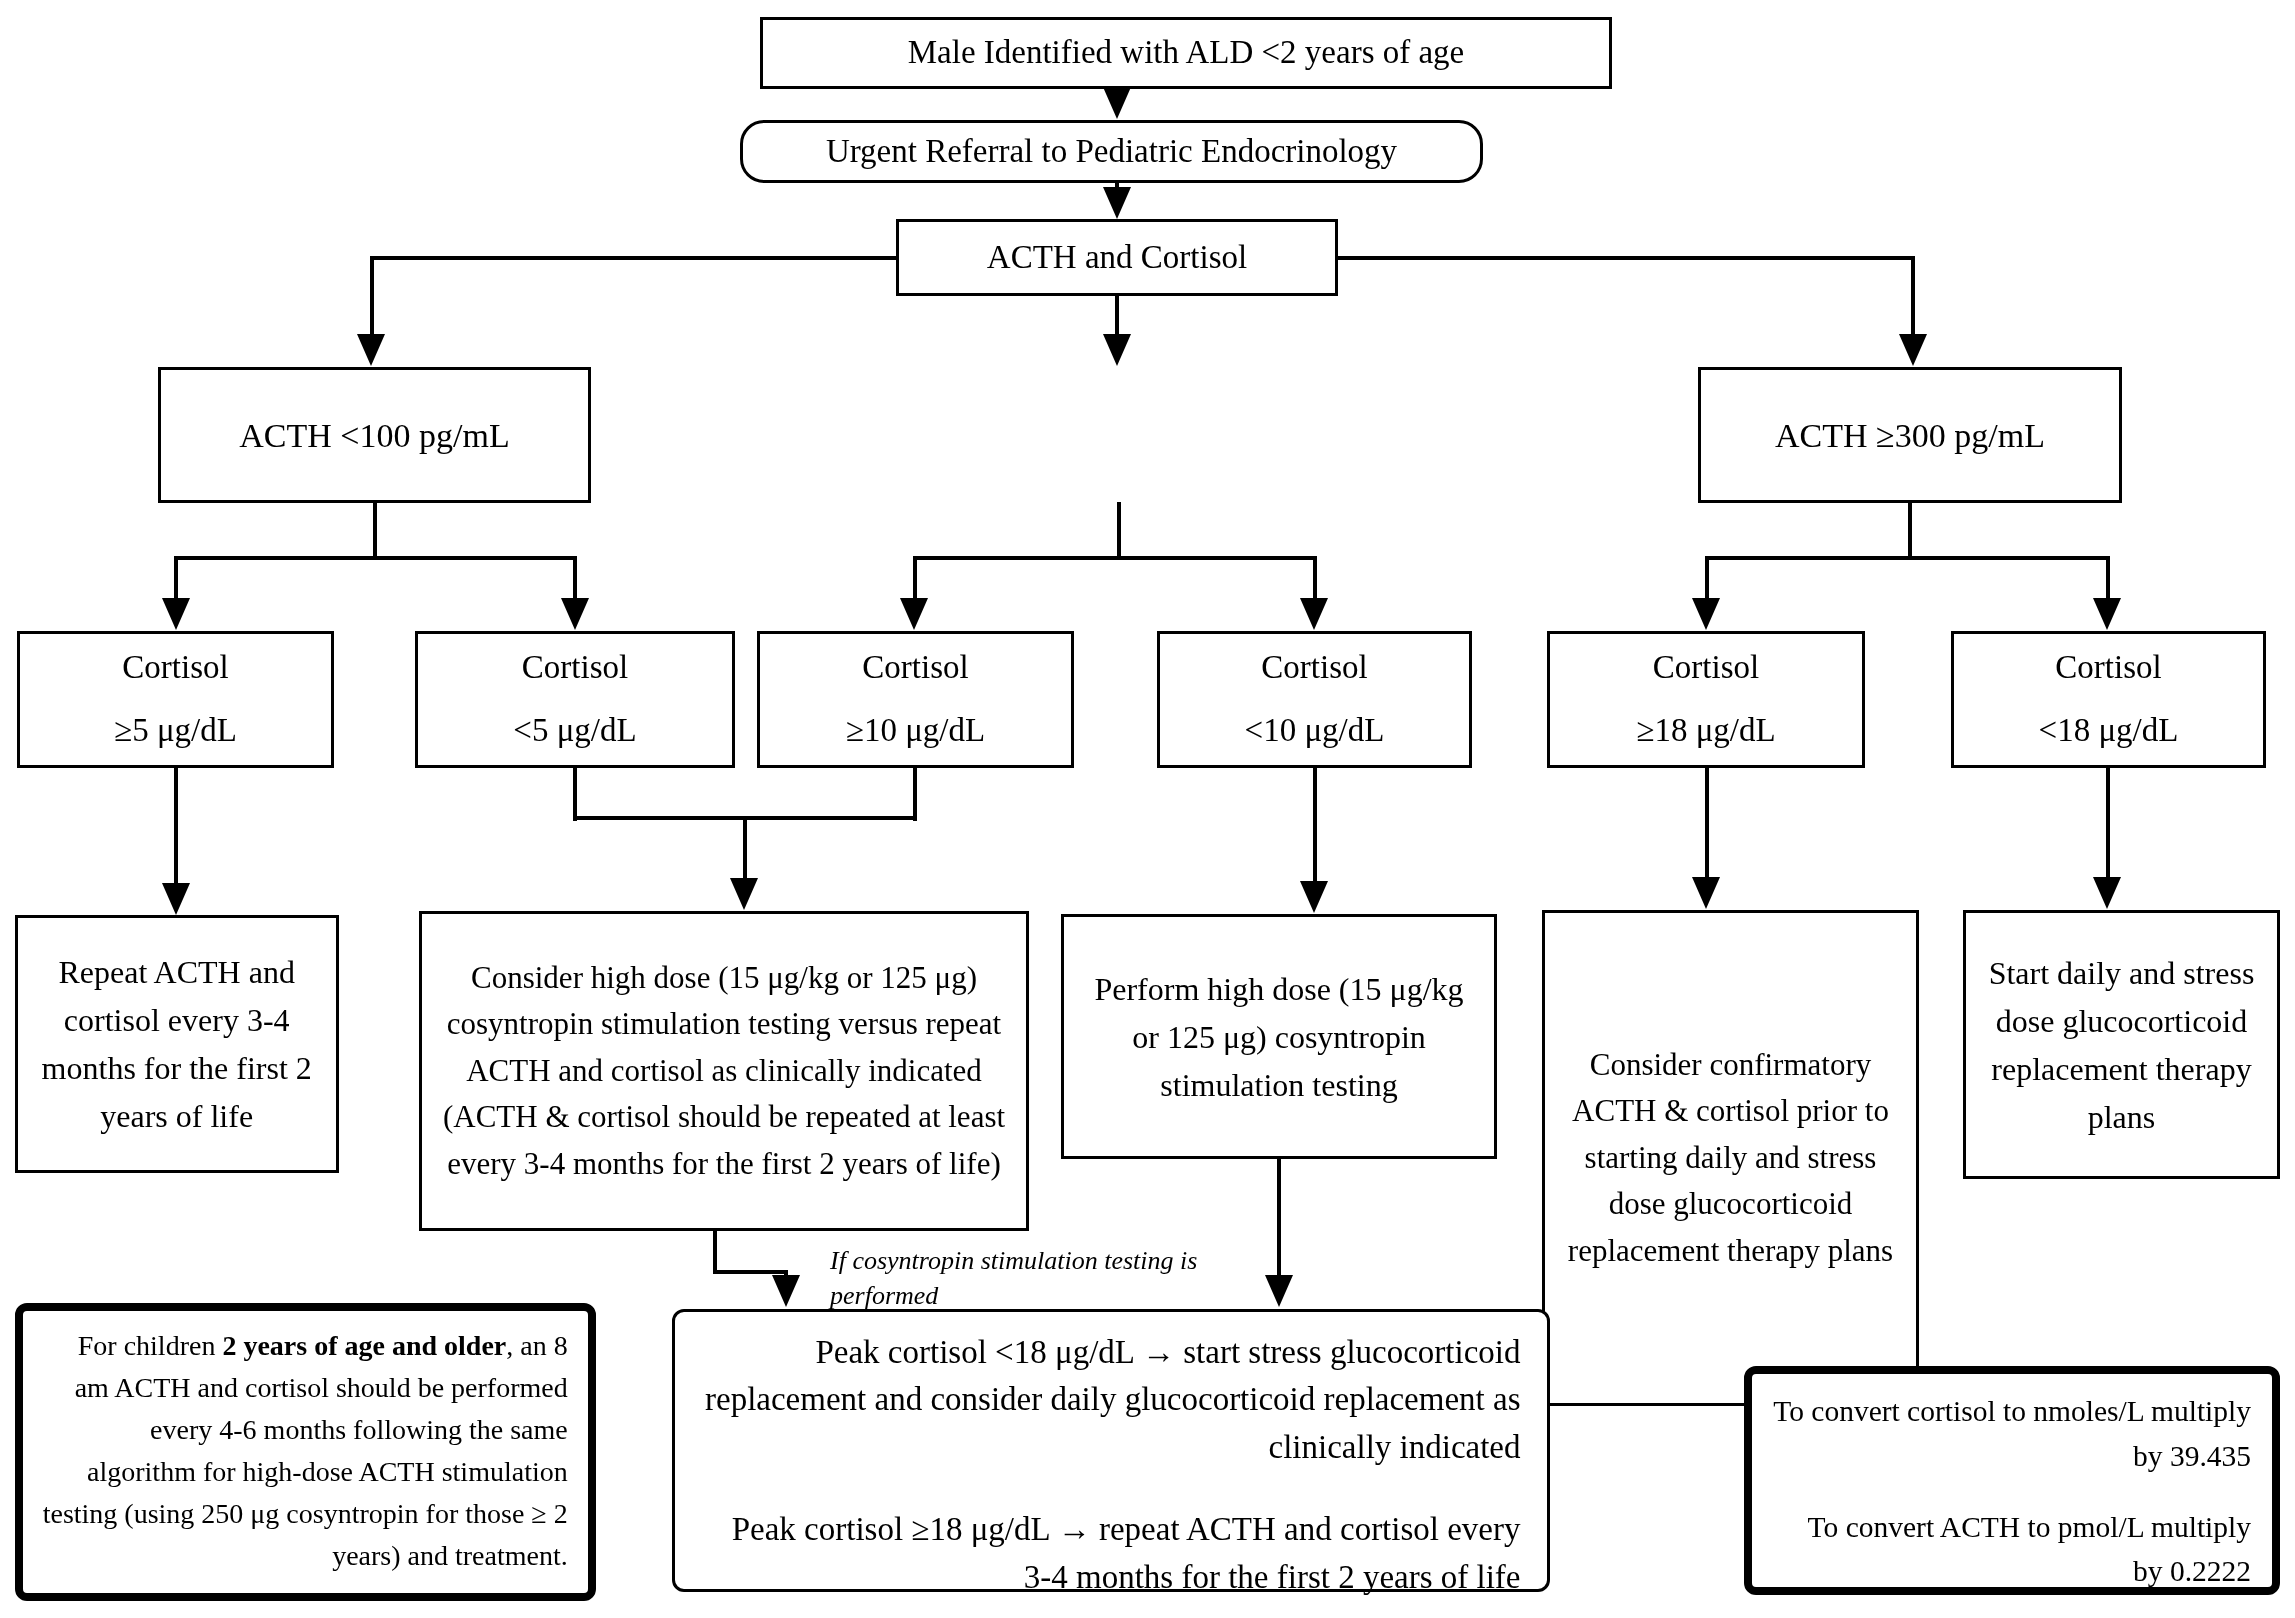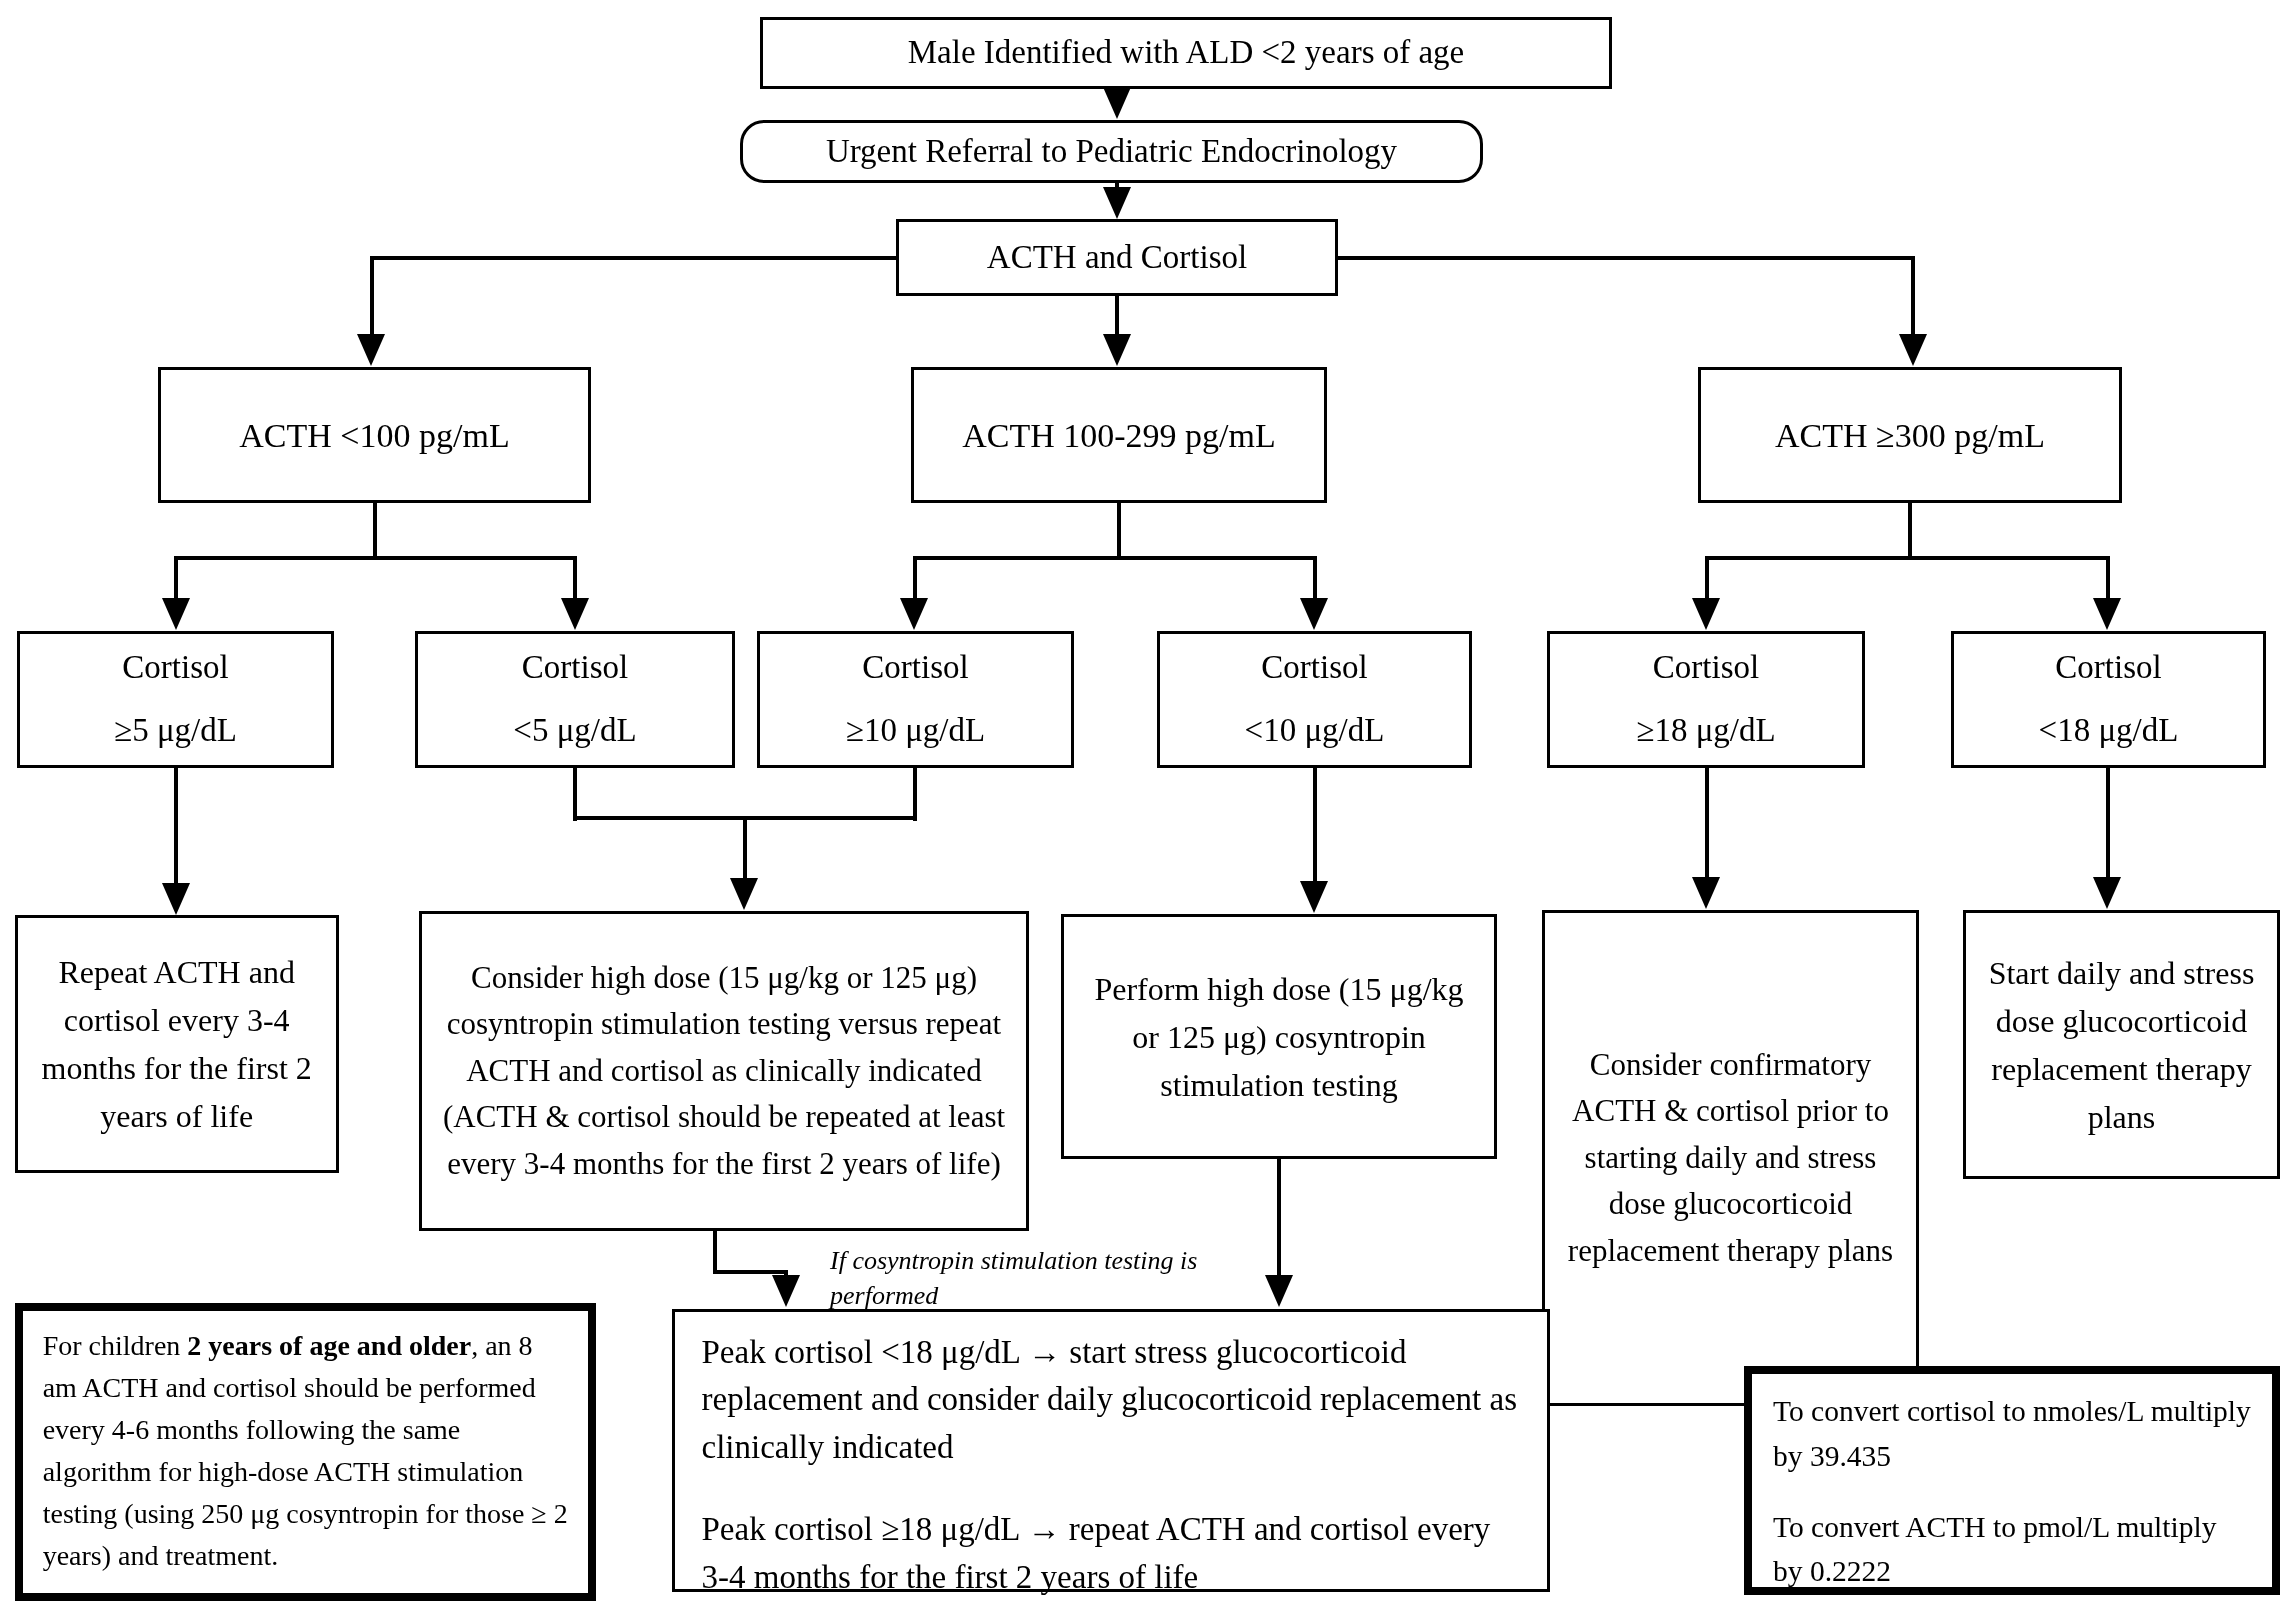--- a/index.html
+++ b/index.html
@@ -6,21 +6,21 @@
   #canvas{
     position:relative;width:2295px;height:1619px;background:#fff;
     font-family:"Liberation Serif","DejaVu Serif",serif;color:#000;
   }
   .box{
     position:absolute;background:#fff;border:3.5px solid #000;
     display:flex;flex-direction:column;align-items:center;justify-content:center;
     text-align:center;box-sizing:border-box;line-height:1.5;
   }
   .thick{border-width:8.3px;}
-  .left{align-items:flex-start;text-align:left;justify-content:flex-start;}
+  .left{align-items:flex-start;text-align:right;justify-content:flex-start;border-radius:12px;}
   .vl{position:absolute;width:4.1px;background:#000;}
   .hl{position:absolute;height:4.1px;background:#000;}
   .ah{position:absolute;width:0;height:0;border-left:14px solid transparent;
       border-right:14px solid transparent;border-top:32px solid #000;}
   .f56{font-size:33px;} .f58{font-size:34px;} .f54{font-size:32px;}
   .f53{font-size:31px;} .f52{font-size:31px;}
   .cort{gap:23.6px;line-height:1.2;}
   .peak p{margin:0 0 34px 0;line-height:1.45;}
   .peak p:last-child{margin:0;}
   .conv p{margin:0 0 27px 0;line-height:1.5;}
@@ -50,21 +50,20 @@
   <div class="vl" style="left:370px;top:256px;height:83px;"></div>
   <div class="ah" style="left:357px;top:334px;"></div>
 
   <div class="vl" style="left:1115px;top:296px;height:43px;"></div>
   <div class="ah" style="left:1103px;top:334px;"></div>
 
   <div class="vl" style="left:1911px;top:256px;height:83px;"></div>
   <div class="ah" style="left:1899px;top:334px;"></div>
 
   <div class="box f58" style="left:158px;top:367px;width:433px;height:136px;">ACTH &lt;100 pg/mL</div>
-  <div class="box f58" style="left:911px;top:367px;width:416px;height:136px;">ACTH 100-299 pg/mL</div>
   <div class="box f58" style="left:1698px;top:367px;width:424px;height:136px;">ACTH ≥300 pg/mL</div>
 
   <div class="vl" style="left:373px;top:502px;height:58px;"></div>
   <div class="hl" style="left:174px;top:556px;width:403px;"></div>
   <div class="vl" style="left:174px;top:556px;height:47px;"></div>
   <div class="ah" style="left:162px;top:598px;"></div>
   <div class="vl" style="left:573px;top:556px;height:47px;"></div>
   <div class="ah" style="left:561px;top:598px;"></div>
 
   <div class="vl" style="left:1117px;top:502px;height:58px;"></div>

